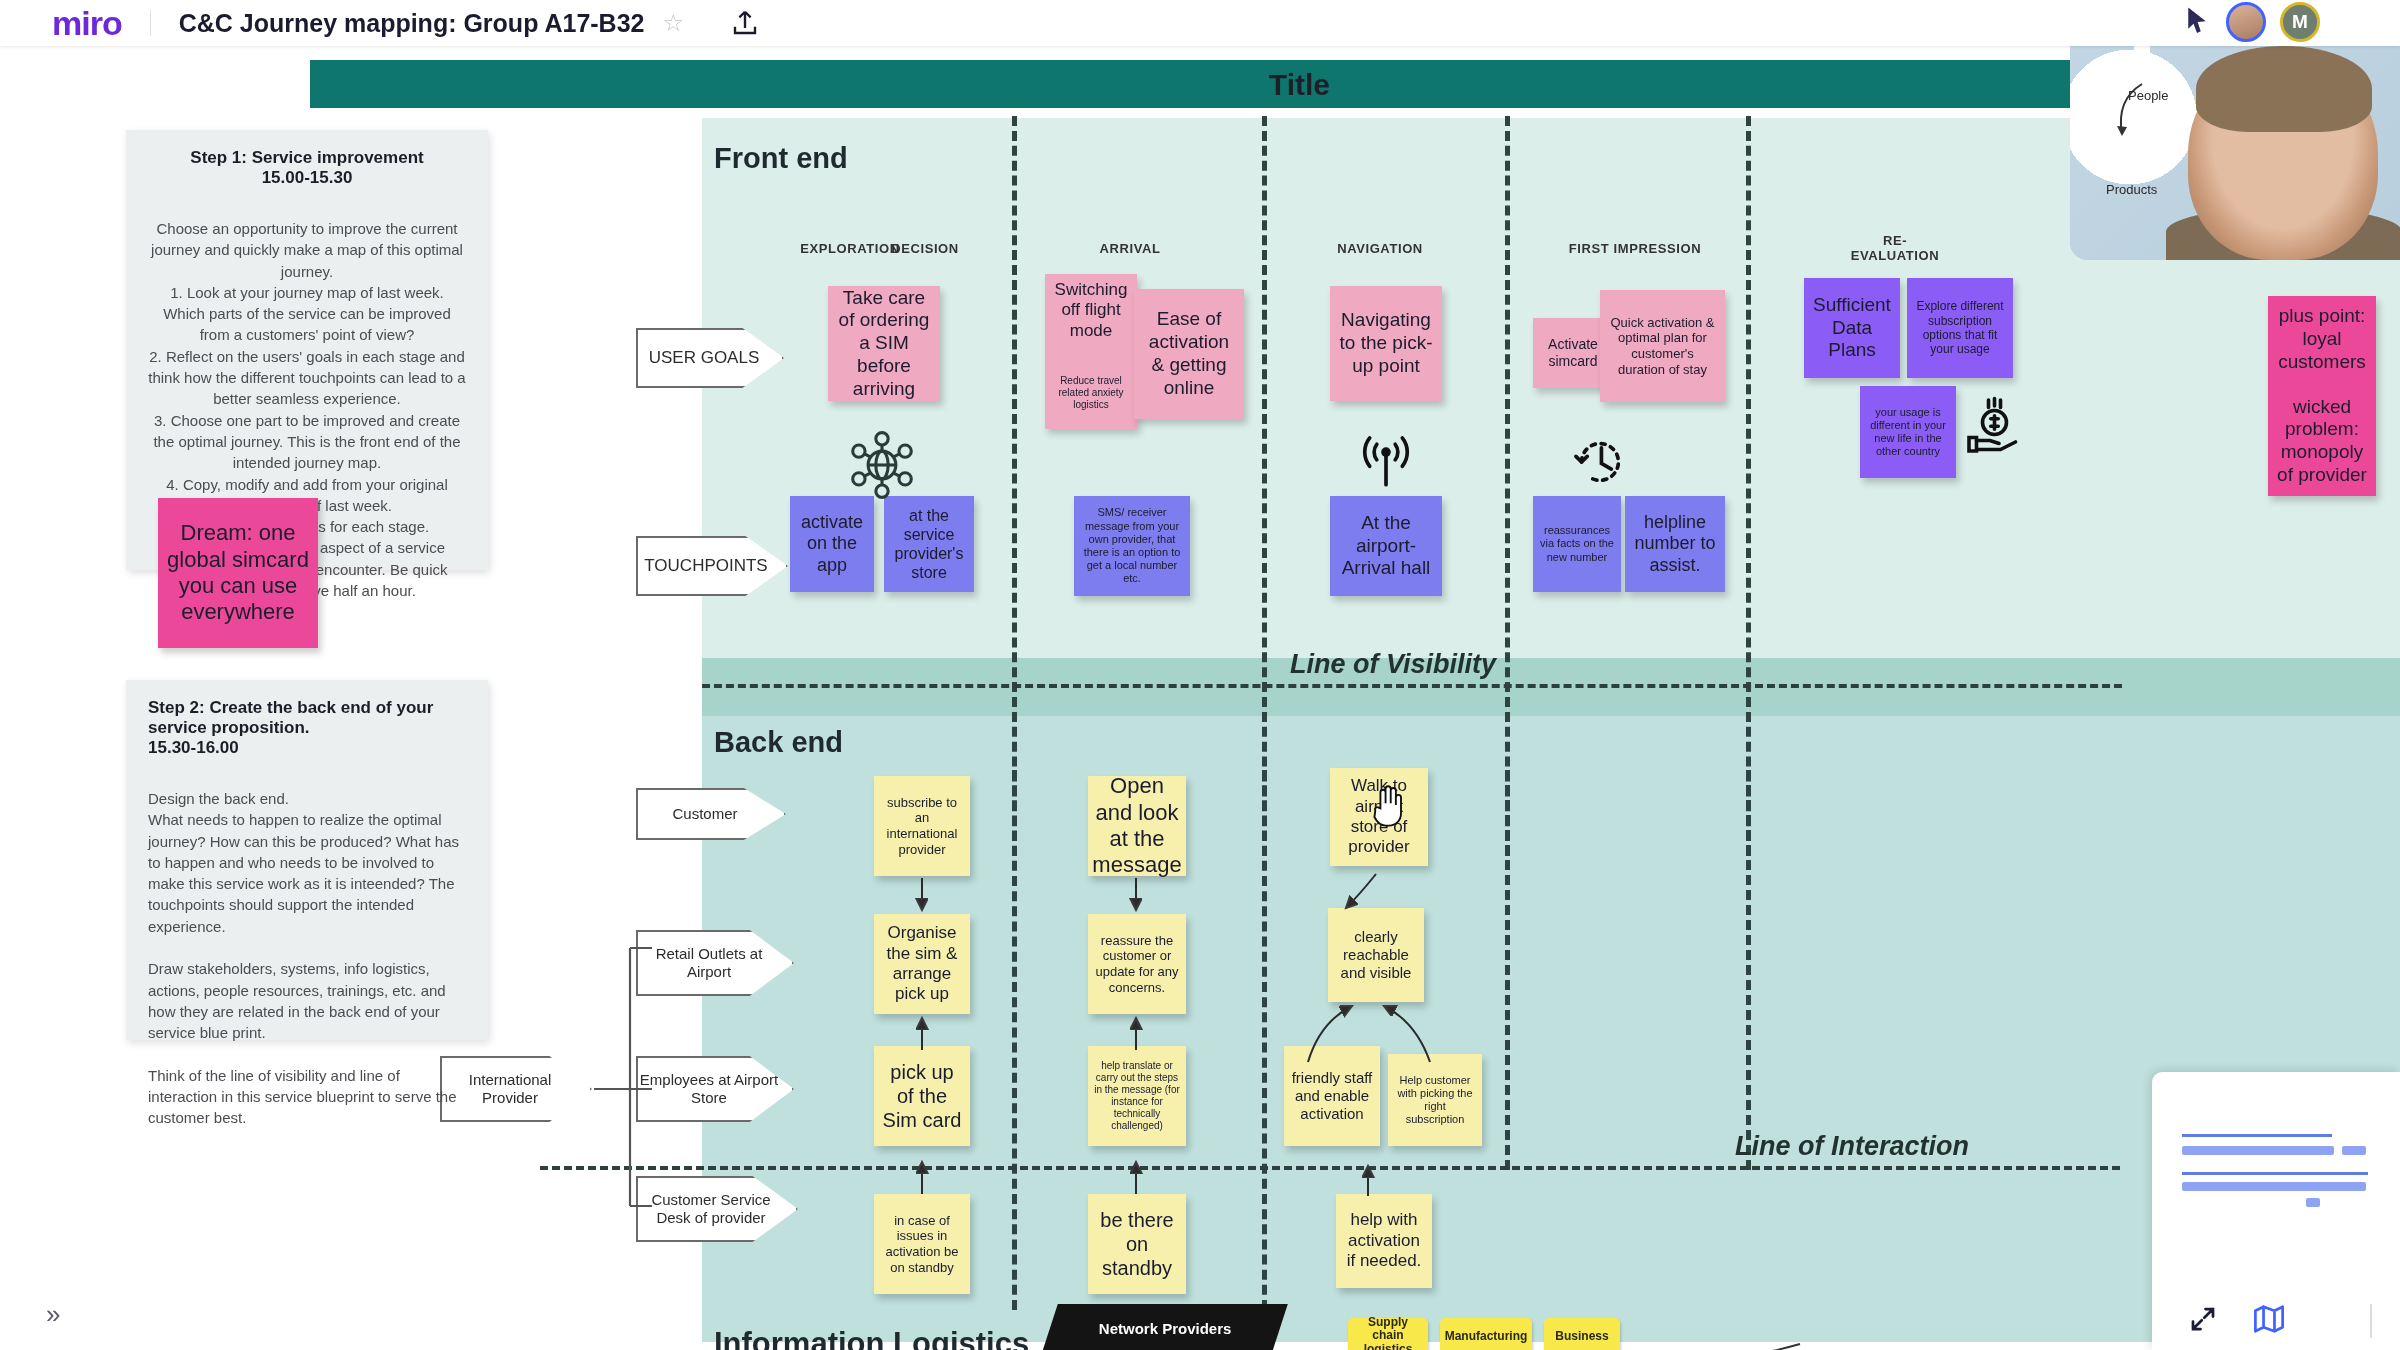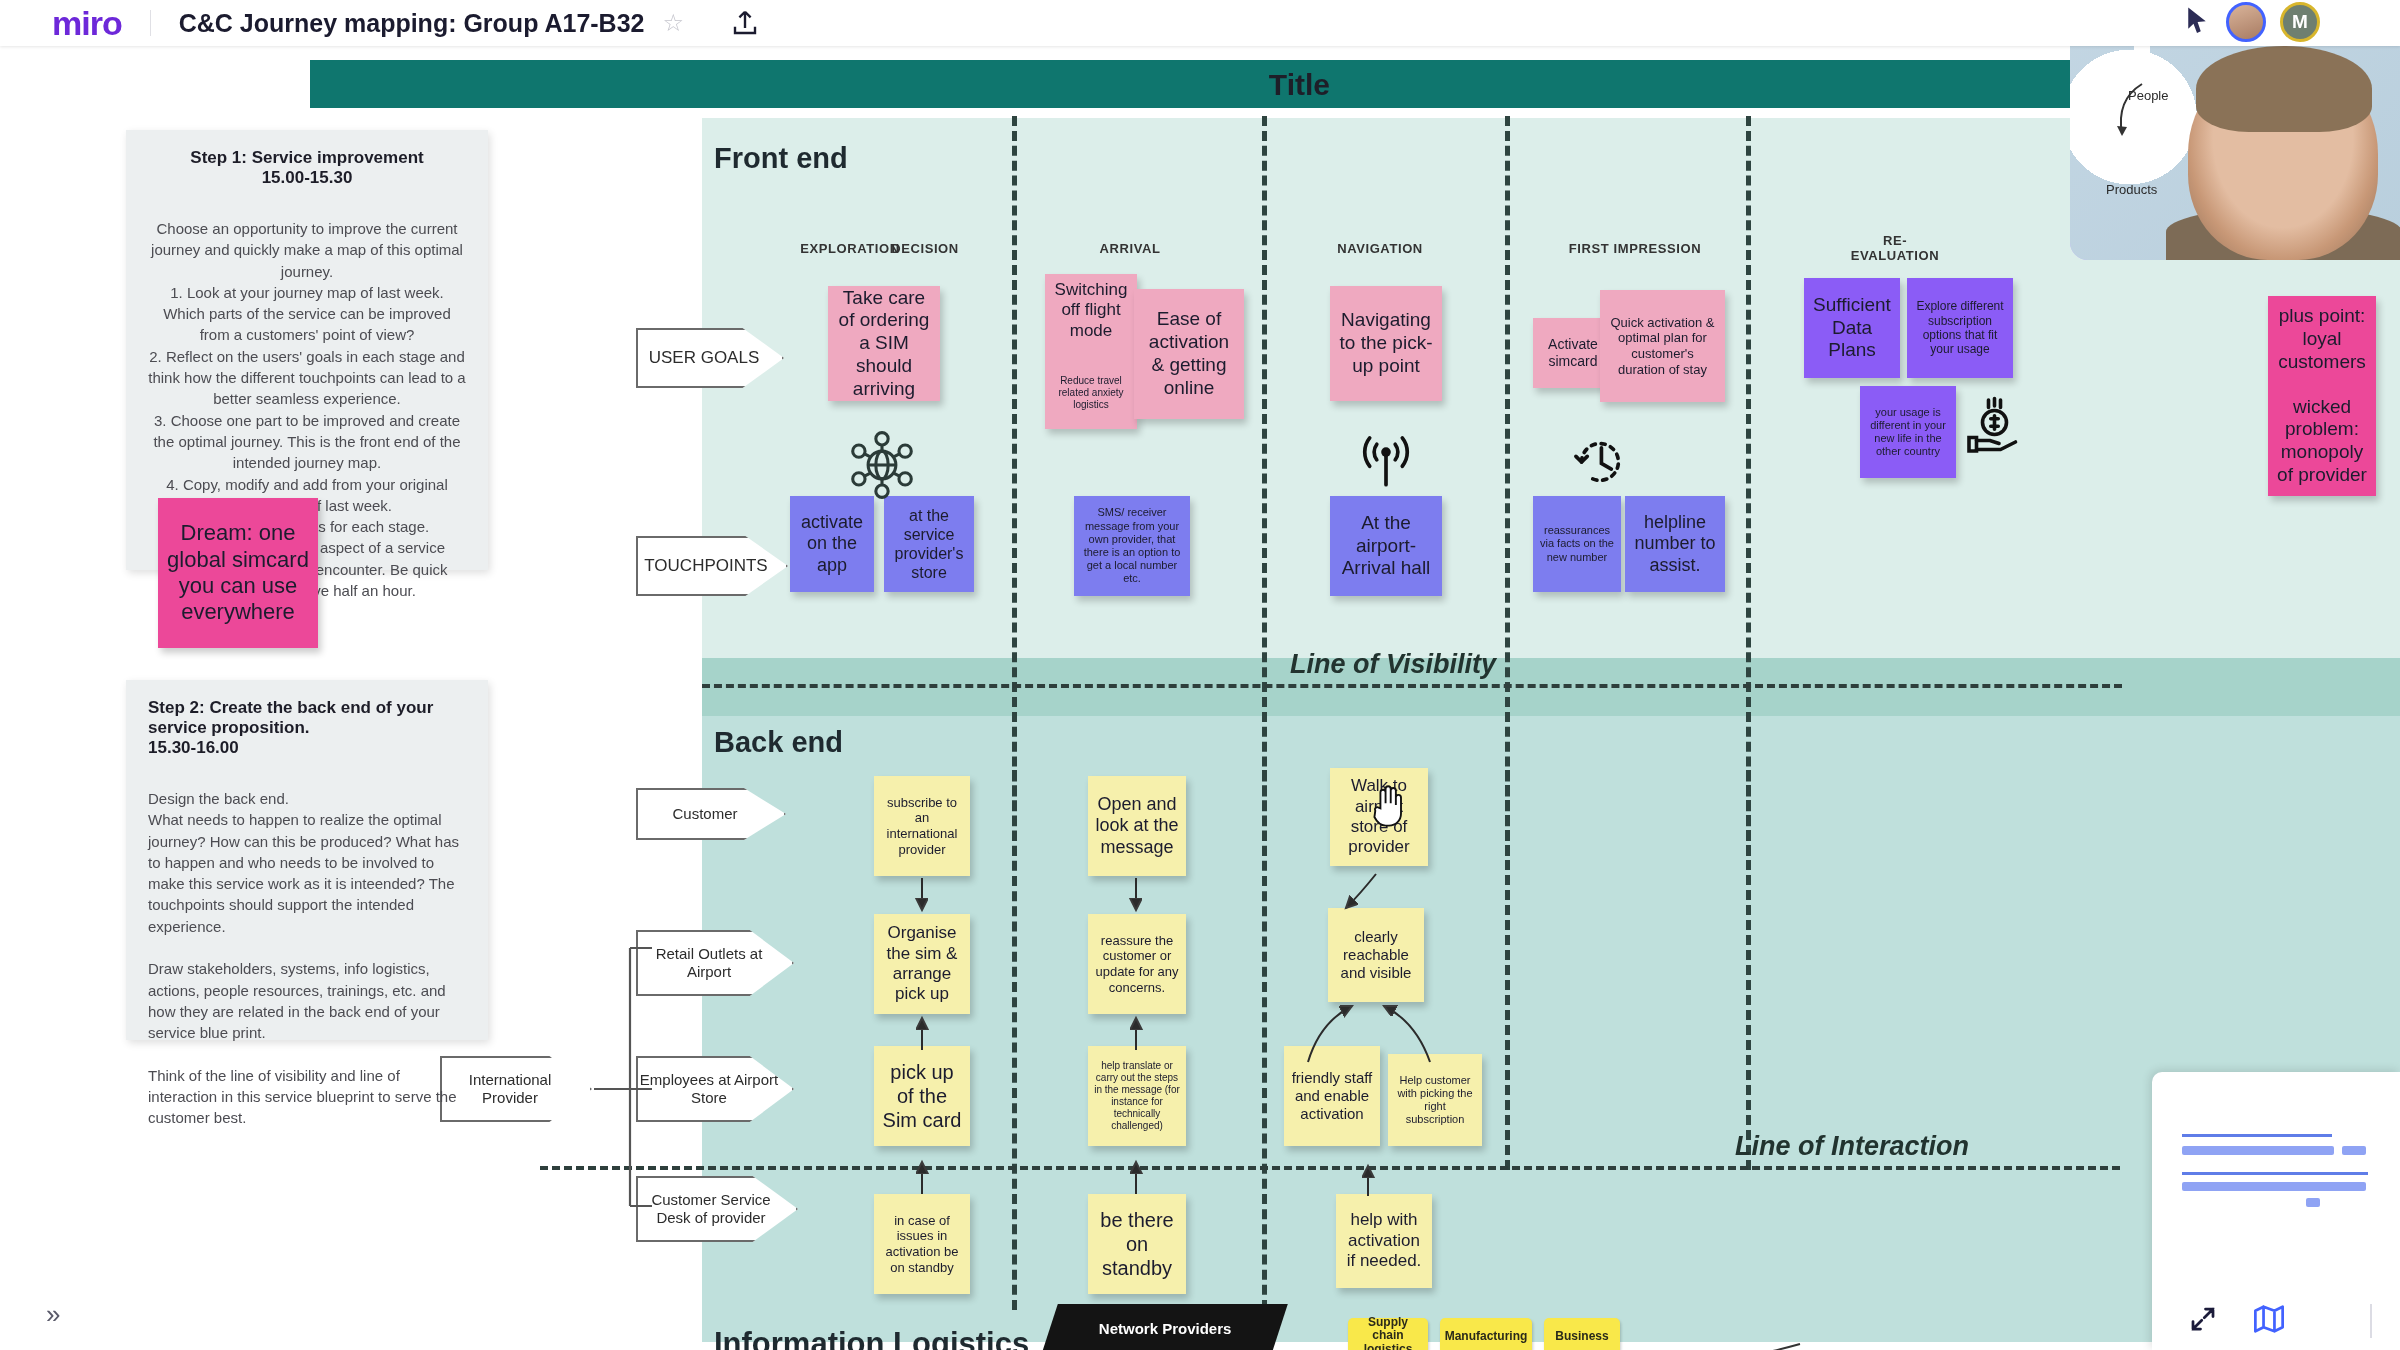--- a/index.html
+++ b/index.html
@@ -178,21 +178,21 @@
     <div class="colhead" style="left:800px; top:196px; width:100px;">EXPLORATION</div>
     <div class="colhead" style="left:880px; top:196px; width:90px;">DECISION</div>
     <div class="colhead" style="left:1080px;top:196px; width:100px;">ARRIVAL</div>
     <div class="colhead" style="left:1320px;top:196px; width:120px;">NAVIGATION</div>
     <div class="colhead" style="left:1560px;top:196px; width:150px;">FIRST IMPRESSION</div>
     <div class="colhead" style="left:1840px;top:188px; width:110px;">RE-EVALUATION</div>
 
     <div class="arrowtag" style="left:636px; top:282px; width:148px; height:60px; font-size:17px;">USER GOALS</div>
     <div class="arrowtag" style="left:636px; top:490px; width:152px; height:60px; font-size:17px;">TOUCHPOINTS</div>
 
-    <div class="note pink" style="left:828px;  top:240px; width:112px; height:115px; font-size:19px;">Take care of ordering a SIM should arriving</div>
+    <div class="note pink" style="left:828px;  top:240px; width:112px; height:115px; font-size:19px;">Take care of ordering a SIM before arriving</div>
 
     <div class="note pink" style="left:1045px; top:228px; width:92px;  height:155px; font-size:17px; align-items:flex-start; ">Switching off flight mode</div>
     <div class="note pink" style="left:1045px; top:312px; width:92px;  height:70px;  font-size:10px; box-shadow:none;">Reduce travel related anxiety logistics</div>
 
     <div class="note pink" style="left:1134px; top:243px; width:110px; height:130px; font-size:19px;">Ease of activation &amp; getting online</div>
 
     <div class="note pink" style="left:1330px; top:240px; width:112px; height:115px; font-size:19px;">Navigating to the pick-up point</div>
 
     <div class="note pink" style="left:1533px; top:272px; width:80px;  height:70px;  font-size:14px;">Activate simcard</div>
     <div class="note pink" style="left:1600px; top:244px; width:125px; height:112px; font-size:13px;">Quick activation &amp; optimal plan for customer's duration of stay</div>
@@ -260,21 +260,21 @@
 
     <svg class="conn" style="left:590px; top:900px; width:70px; height:320px;" viewBox="0 0 70 320">
       <path d="M4 143 H40 M40 2 V260 M40 2 H62 M40 143 H62 M40 260 H62" stroke="#555" stroke-width="2.2" fill="none"></path>
     </svg>
 
     <div class="note yellow" style="left:874px; top:730px;  width:96px; height:100px; font-size:13px;">subscribe to an international provider</div>
     <div class="note yellow" style="left:874px; top:868px;  width:96px; height:100px; font-size:17px;">Organise the sim &amp; arrange pick up</div>
     <div class="note yellow" style="left:874px; top:1000px; width:96px; height:100px; font-size:20px;">pick up of the Sim card</div>
     <div class="note yellow" style="left:874px; top:1148px; width:96px; height:100px; font-size:13px;">in case of issues in activation be on standby</div>
 
-    <div class="note yellow" style="left:1088px; top:730px;  width:98px; height:100px; font-size:18px;">Open and look at the message</div>
+    <div class="note yellow" style="left:1088px; top:730px;  width:98px; height:100px; font-size:22px;">Open and look at the message</div>
     <div class="note yellow" style="left:1088px; top:868px;  width:98px; height:100px; font-size:13px;">reassure the customer or update for any concerns.</div>
     <div class="note yellow" style="left:1088px; top:1000px; width:98px; height:100px; font-size:10px;">help translate or carry out the steps in the message (for instance for technically challenged)</div>
     <div class="note yellow" style="left:1088px; top:1148px; width:98px; height:100px; font-size:20px;">be there on standby</div>
 
     <div class="note yellow" style="left:1330px; top:722px;  width:98px; height:98px;  font-size:17px;">Walk to airport store of provider</div>
     <div class="note yellow" style="left:1328px; top:862px;  width:96px; height:94px;  font-size:15px;">clearly reachable and visible</div>
     <div class="note yellow" style="left:1284px; top:1000px; width:96px; height:100px; font-size:15px;">friendly staff and enable activation</div>
     <div class="note yellow" style="left:1388px; top:1008px; width:94px; height:92px;  font-size:11px;">Help customer with picking the right subscription</div>
     <div class="note yellow" style="left:1336px; top:1148px; width:96px; height:94px;  font-size:17px;">help with activation if needed.</div>
 

